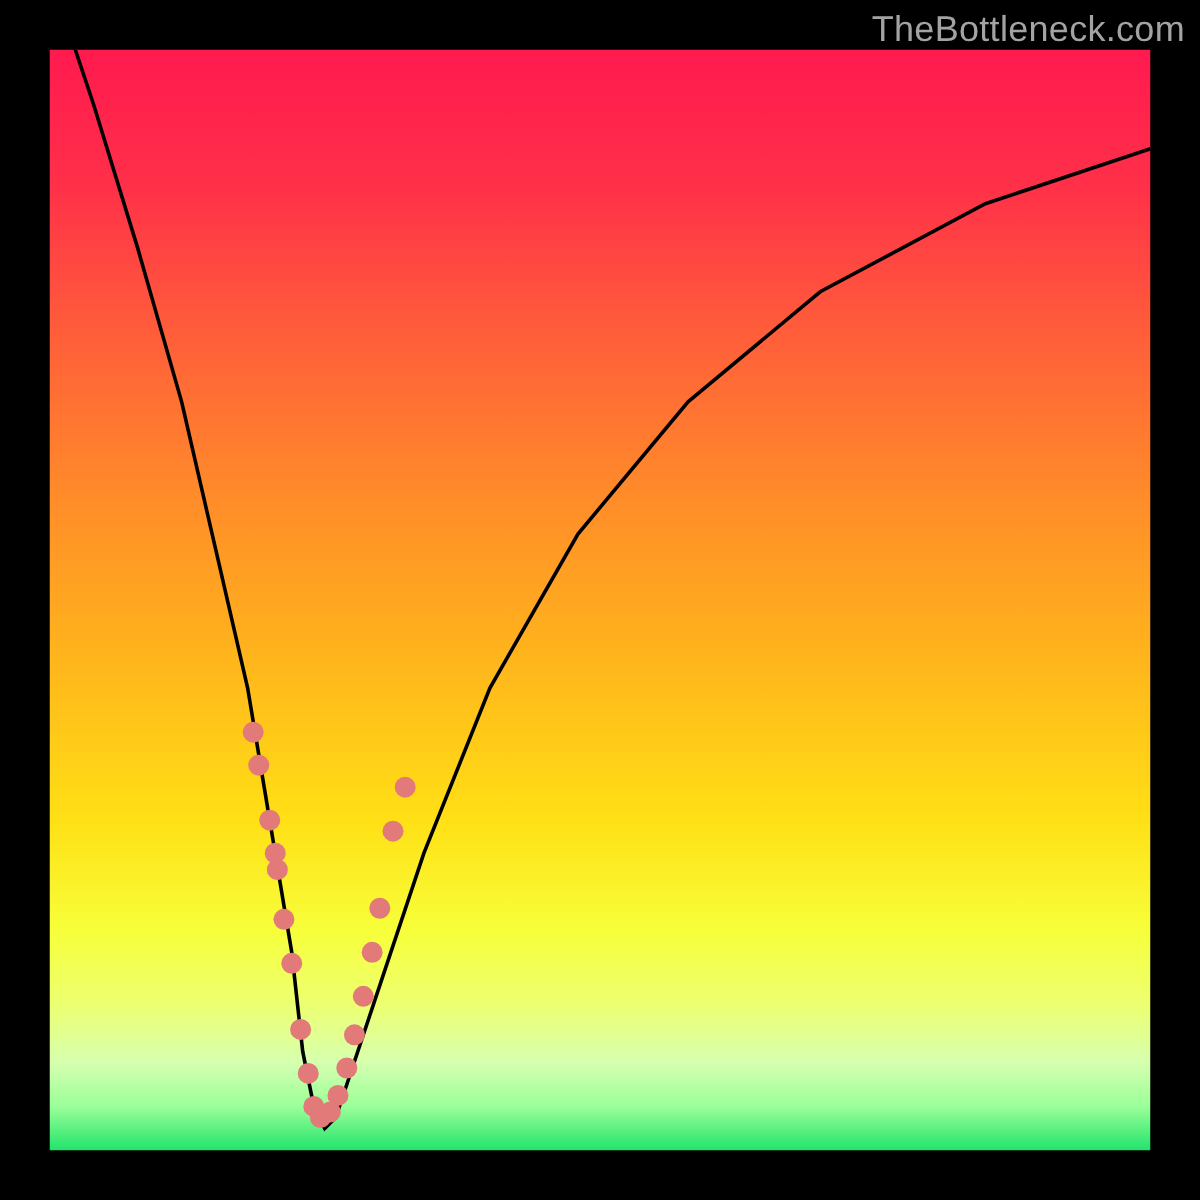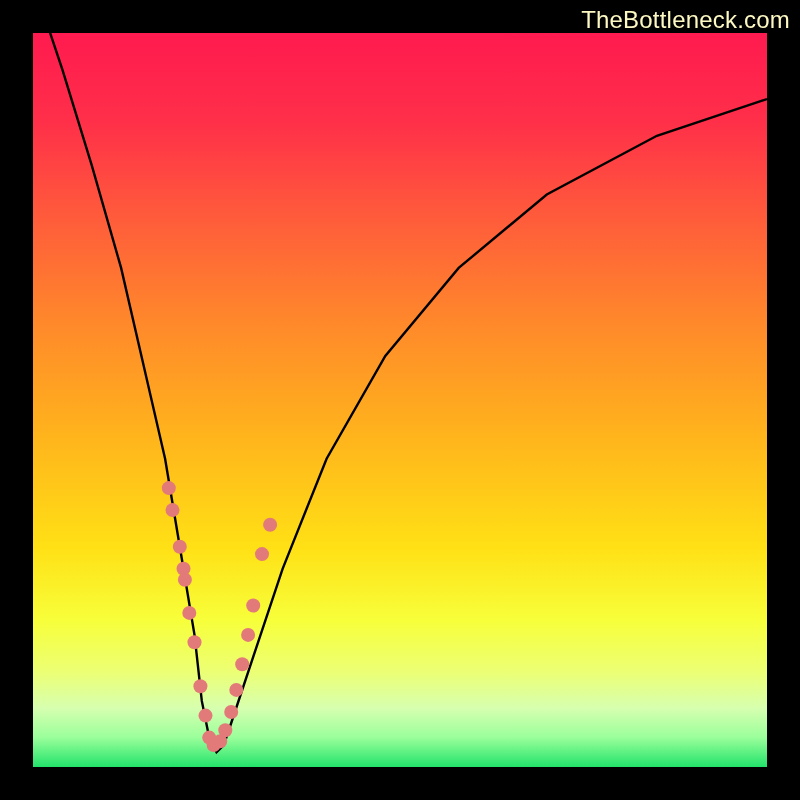--- a/index.html
+++ b/index.html
@@ -28,21 +28,21 @@
     position: absolute;
     left: 0;
     top: 0;
     width: 100%;
     height: 100%;
   }
   .watermark {
     position: absolute;
     top: 6px;
     right: 10px;
-    color: #fef9c3;
+    color: #a3a3a3;
     font-size: 24px;
     font-weight: 500;
     letter-spacing: 0.2px;
   }
   svg.curve {
     position: absolute;
     left: 0;
     top: 0;
     width: 100%;
     height: 100%;

